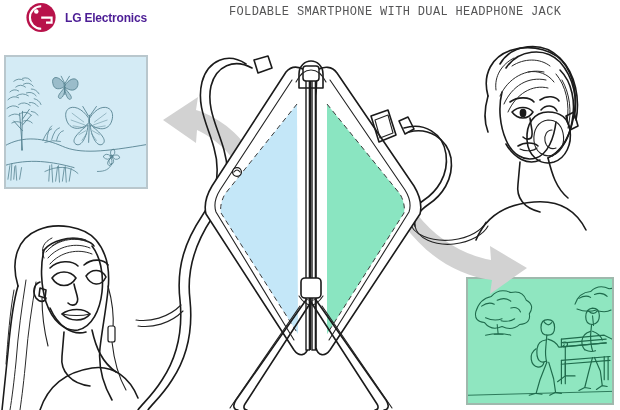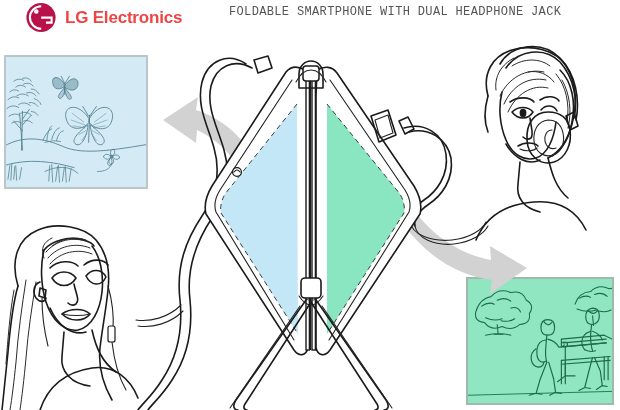--- a/index.html
+++ b/index.html
@@ -10,21 +10,21 @@
     overflow:hidden;
     position:relative;
   }
   #stage{position:relative;width:620px;height:410px;overflow:hidden;background:#fff;}
 
   
   .header{position:absolute;left:0;top:0;width:620px;height:34px;}
   .brand{position:absolute;left:24px;top:1px;display:flex;align-items:center;gap:7px;}
   .brand-mark{width:34px;height:34px;}
   .brand-text{
-    font-size:17px;font-weight:bold;color:#ef4444;letter-spacing:-0.2px;
+    font-size:12px;font-weight:bold;color:#4c1d95;letter-spacing:-0.2px;
     font-family:"Liberation Sans", sans-serif;white-space:nowrap;
   }
   .page-title{
     position:absolute;left:229px;top:5px;
     font-size:12px;color:#555556;letter-spacing:0.35px;
     font-family:Liberation Mono, monospace;white-space:nowrap;
   }
 
   
   .panel{position:absolute;box-sizing:border-box;}

